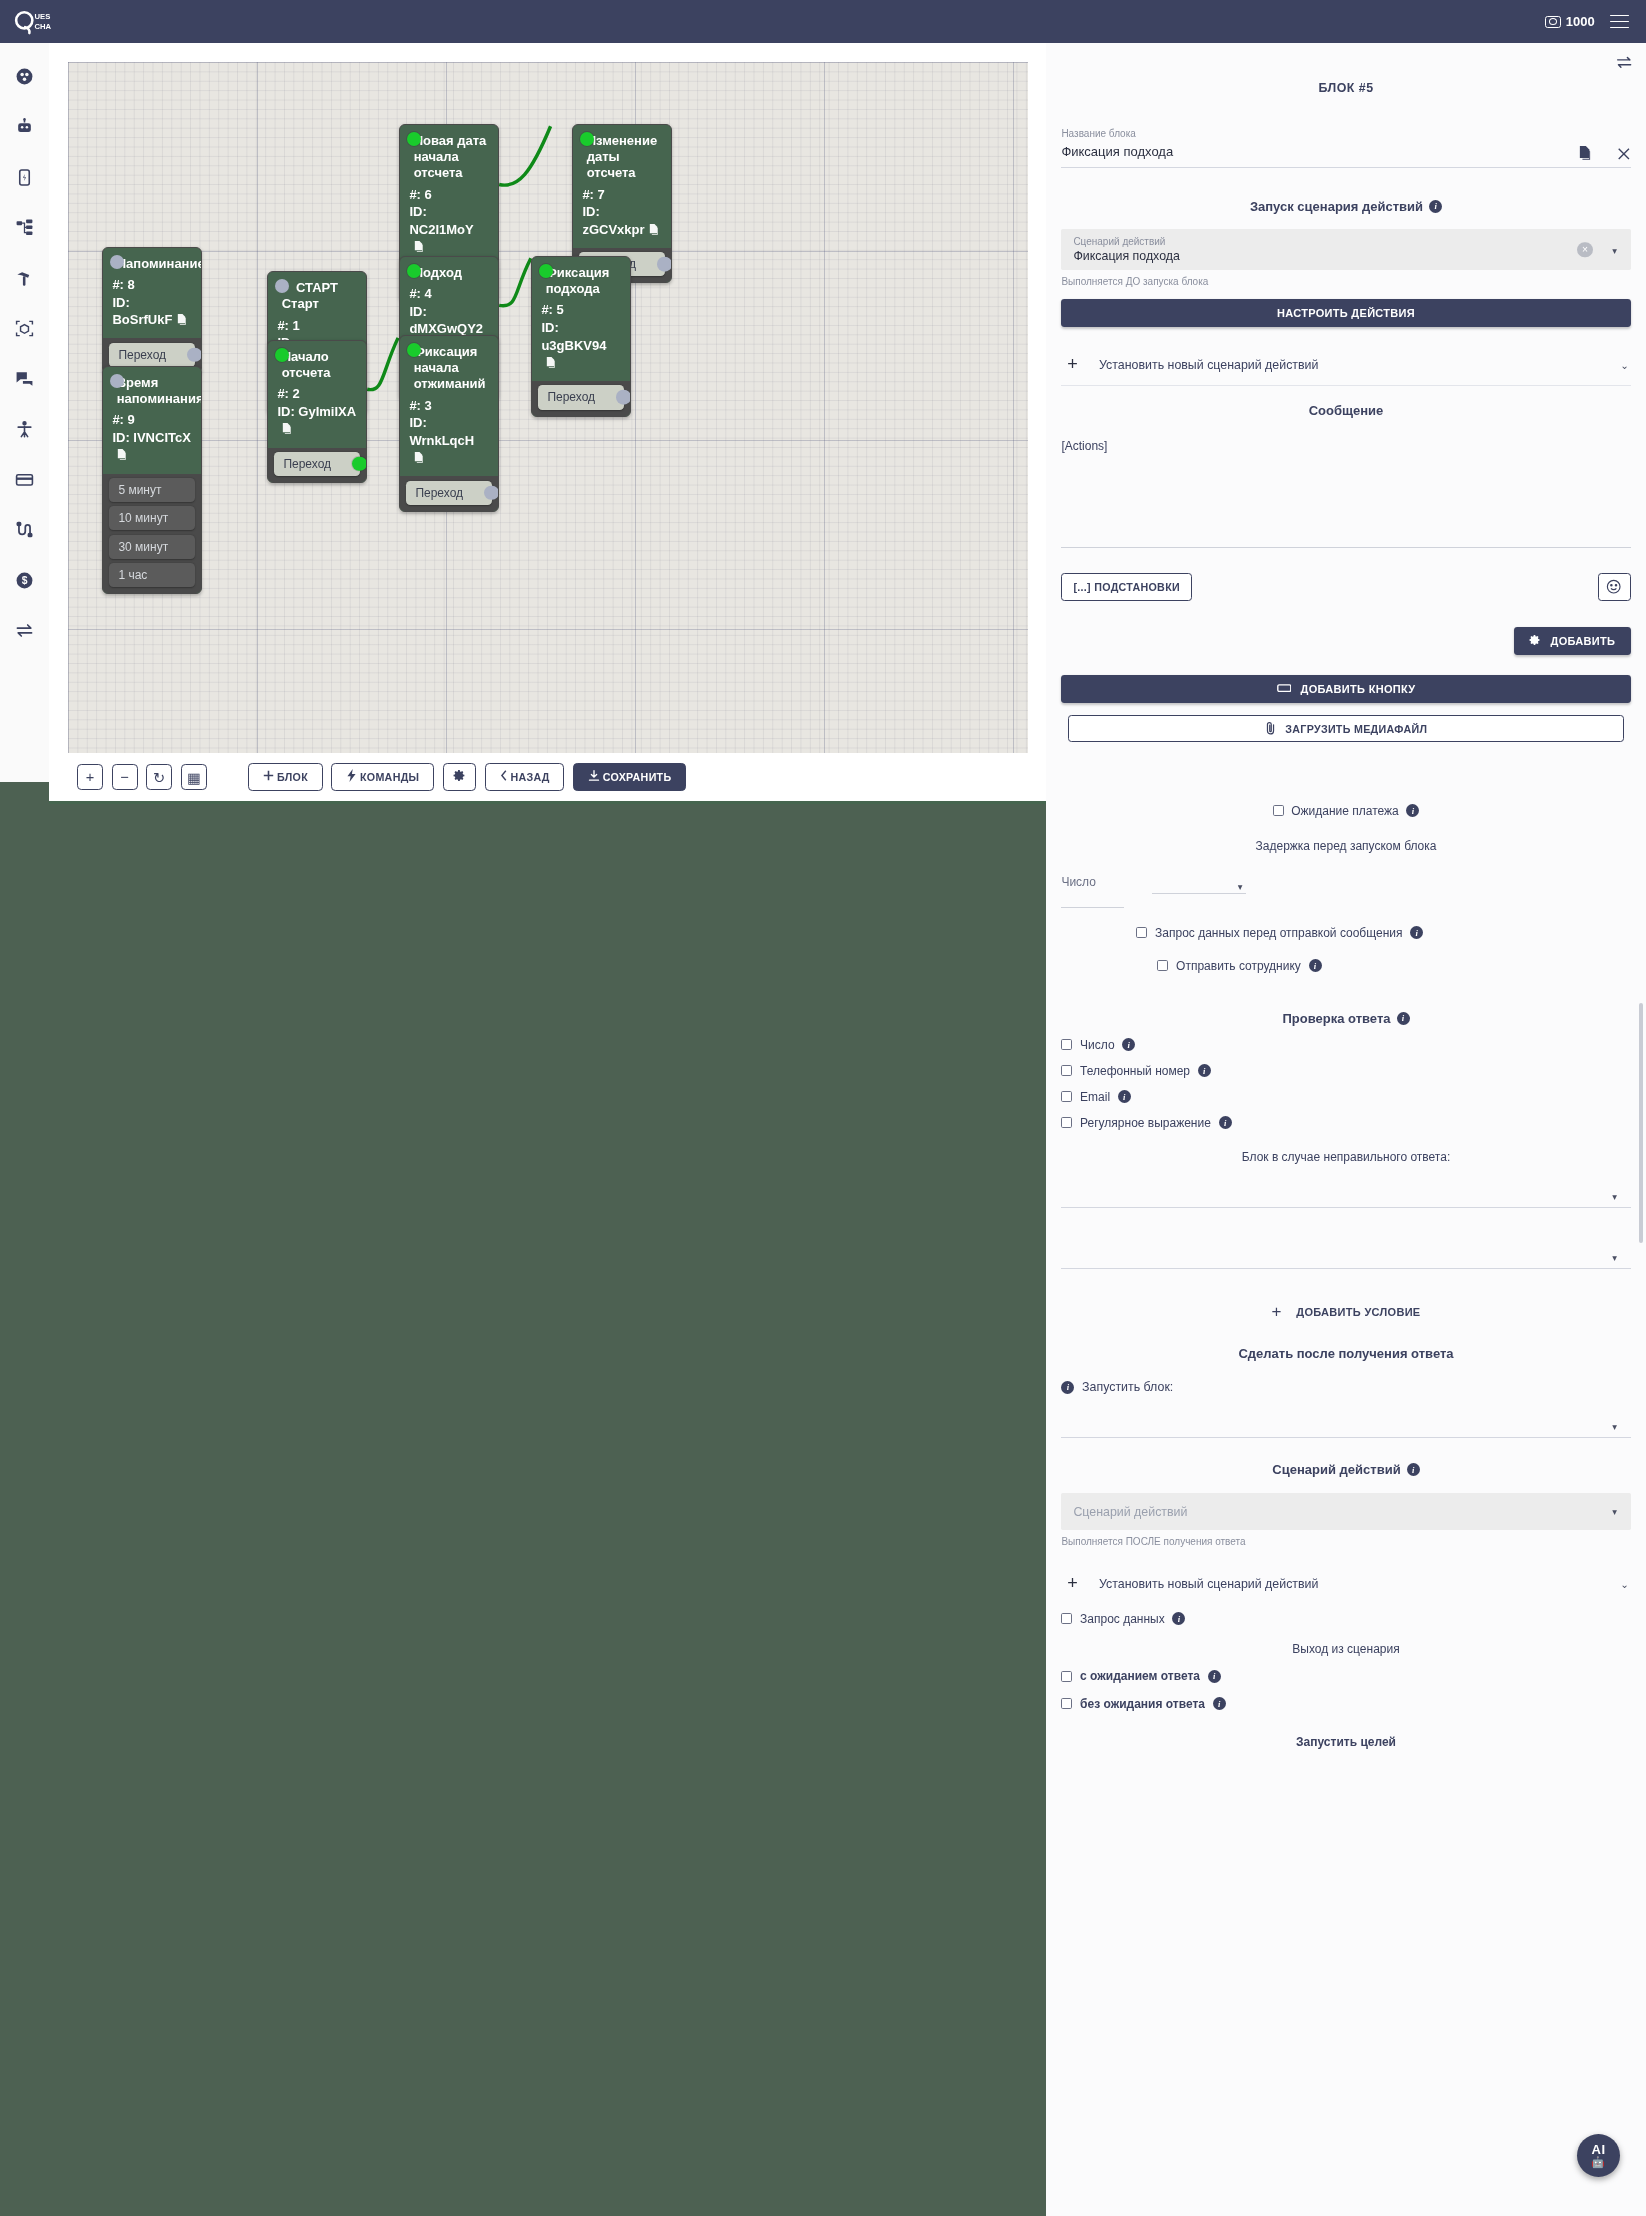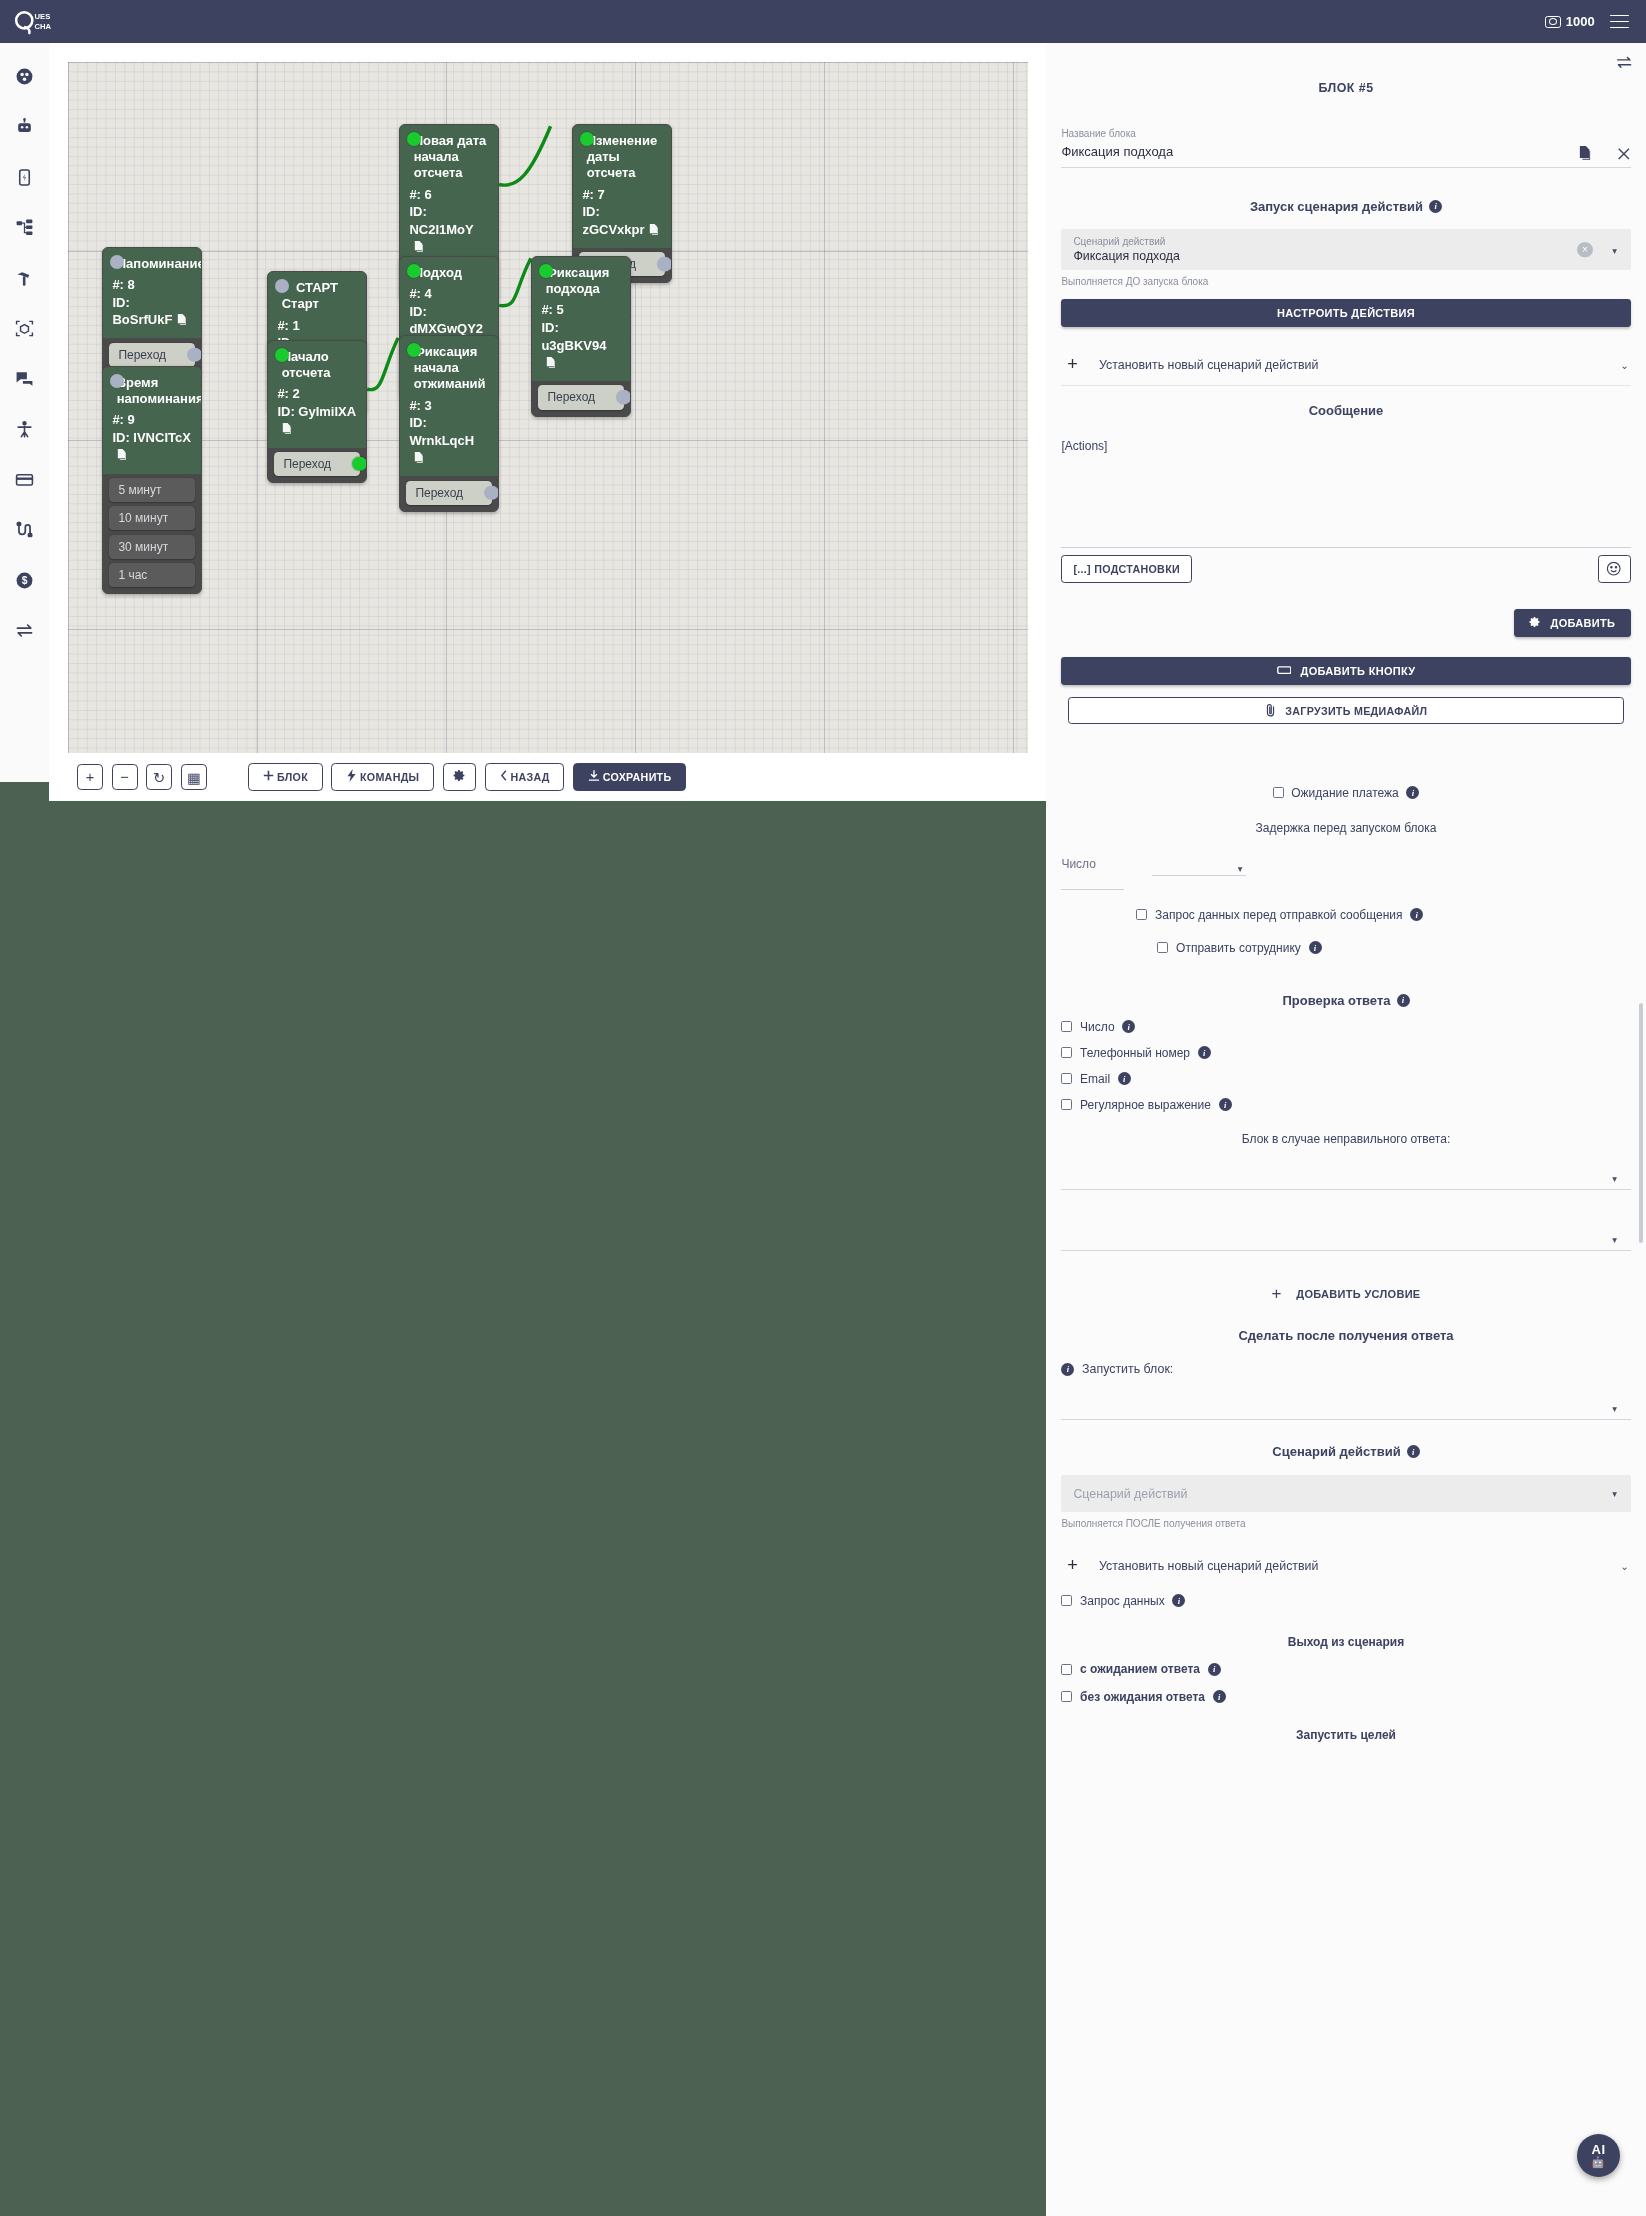--- a/index.html
+++ b/index.html
@@ -137,21 +137,21 @@
     border-bottom:0.9px solid #e3e5eb; cursor:pointer;
   }
   .row-expand .plus{ font-size:18px; font-weight:400; color:#2b2f40; width:19px; text-align:center;}
   .row-expand .txt{ flex:1; font-size:12.4px; }
   .row-expand .chev{ color:#4a4f63; font-size:10.3px; }
   .ta{
     margin-top:20.6px; width:100%; height:109px; border:none; border-bottom:0.9px solid #cfd2da;
     background:transparent; resize:none; font-family:"Liberation Sans", sans-serif;
     font-size:12px; color:#3c4260; outline:none; padding:0;
   }
-  .ta-row{ display:flex; align-items:center; justify-content:space-between; margin-top:4px;}
+  .ta-row{ display:flex; align-items:center; justify-content:space-between; margin-top:22px;}
   .btn-outline{
     border:0.9px solid #3c4260; background:#fff; color:#3c4260; border-radius:3.4px;
     font-size:10.7px; font-weight:700; letter-spacing:0.3px; padding:6.9px 11px; cursor:pointer;
   }
   .emoji-btn{ width:33px;height:27.4px;border:0.9px solid #3c4260;border-radius:3.4px;background:#fff;display:flex;align-items:center;justify-content:center;cursor:pointer;}
   .right-btn-wrap{ display:flex; justify-content:flex-end; margin-top:26px;}
   .btn-dark.sm{ width:auto; padding:0 15.4px; margin-top:0; }
   .btn-wide-outline{
     margin-top:12px; width:calc(100% - 13.7px); margin-left:6.9px; border:0.9px solid #3c4260; background:#fff;
     color:#3c4260; border-radius:3.4px; height:26.6px; font-size:10.7px; font-weight:700; letter-spacing:0.3px;
@@ -703,21 +703,21 @@
       <span class="txt">Установить новый сценарий действий</span>
       <span class="chev">⌄</span>
     </div>
 
     <div class="chk-row" style="margin-top:6.9px">
       <span class="chk"></span>
       <span>Запрос данных</span>
       <span class="info">i</span>
     </div>
 
-    <div class="sub-center" style="margin-top:27px;font-weight:700">Выход из сценария</div>
+    <div class="sub-center" style="margin-top:16px;font-weight:400">Выход из сценария</div>
 
     <div class="chk-row" style="margin-top:13.7px">
       <span class="chk"></span>
       <span style="font-weight:700">с ожиданием ответа</span>
       <span class="info">i</span>
     </div>
     <div class="chk-row" style="margin-top:13.7px">
       <span class="chk"></span>
       <span style="font-weight:700">без ожидания ответа</span>
       <span class="info">i</span>

